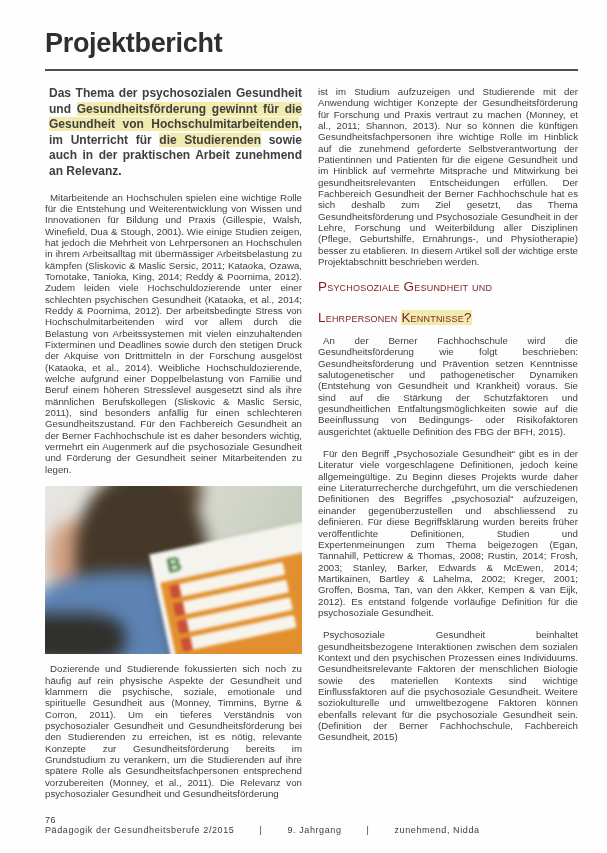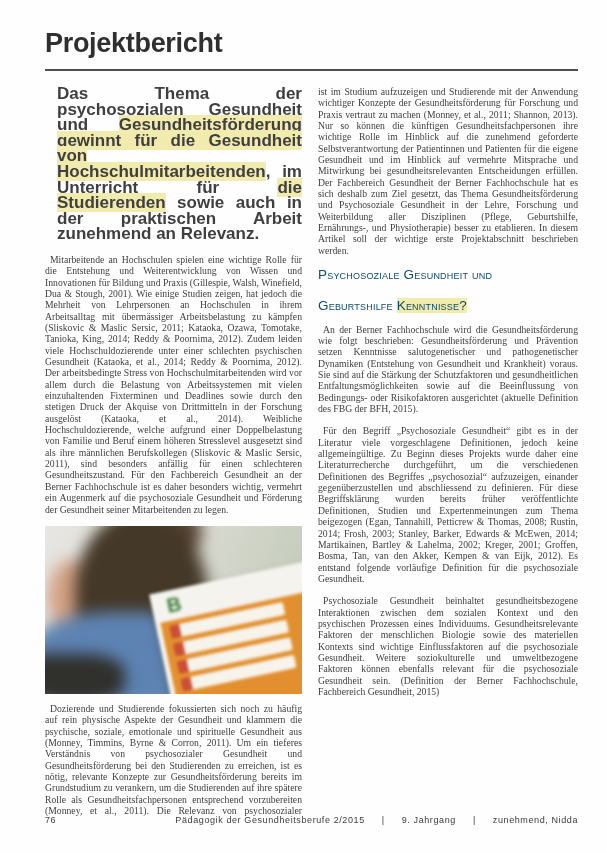--- a/index.html
+++ b/index.html
@@ -9,32 +9,31 @@
   }
   .article-title{
     position:absolute;left:45px;top:28px;width:533px;
     font-size:27px;font-weight:bold;color:#2f2f2f;letter-spacing:-0.3px;
   }
   .title-rule{position:absolute;left:45px;top:69px;width:533px;height:2px;background:#4e4e4e;}
   .col{position:absolute;top:86px;height:730px;overflow:hidden;}
   .col-left{left:45px;width:257px;}
   .col-right{left:318px;width:260px;}
   .lead{
-    font-size:17px;line-height:15.6px;font-weight:bold;color:#3f3f3f;
-    text-align:justify;margin:0 0 12px 12px;
+    font-size:12px;line-height:15.6px;font-weight:bold;color:#3f3f3f;
+    text-align:justify;margin:0 0 12px 4px;
   }
   .hl{background:#f1ebad;box-decoration-break:clone;-webkit-box-decoration-break:clone;}
   .body-text{
     font-size:9.7px;line-height:11.35px;text-align:justify;color:#3e3e3e;
     margin:0 0 11px 0;
-    font-family:Liberation Serif, serif;
   }
   .indent{text-indent:5px;}
   .section-heading{
-    font-variant:small-caps;font-size:13.5px;line-height:15.5px;color:#0c4a6e;
+    font-variant:small-caps;font-size:13.5px;line-height:15.5px;color:#7f1d1d;
     letter-spacing:0.2px;margin:3px 0 10px 0;font-weight:normal;
   }
   
   .figure{
     position:relative;width:257px;height:168px;margin:4px 0 9px 0;overflow:hidden;
     background:linear-gradient(115deg,#e7e6e2 0%,#dddcd6 40%,#cbd1c2 72%,#bec6b5 100%);
   }
   .blur-layer{position:absolute;left:-12px;top:-12px;right:-12px;bottom:-12px;filter:blur(7px);transform:scale(1.04);}
   .ph-skin{position:absolute;left:20px;top:48px;width:46px;height:70px;background:#d2a083;border-radius:50%;}
   .ph-hair{position:absolute;left:46px;top:2px;width:128px;height:168px;background:#443828;border-radius:46% 50% 42% 46%;}
@@ -53,23 +52,23 @@
     margin-left:10px;font-size:20px;font-weight:bold;color:#3f7d3a;
     font-family:"Liberation Sans",sans-serif;
   }
   .book-row{height:13px;background:#f7f4ec;margin:5px 34px 0 8px;border-radius:2px;
     border-left:10px solid #cc4f35;}
   .book-stripes{position:absolute;left:0;right:0;bottom:0;height:18px;
     background:linear-gradient(90deg,#6f9e6a 0 30%,#7aa0c0 30% 60%,#dcd9d0 60% 100%);}
   .footer{
     position:absolute;left:45px;top:815px;width:533px;
     display:flex;justify-content:space-between;align-items:baseline;
-    font-size:9px;letter-spacing:0.6px;color:#3c3c3c;
+    font-size:9px;letter-spacing:0.6px;color:#3c3c3c;flex-direction:column;
   }
-  .footer-right{display:flex;gap:8px;}
+  .footer-right{display:flex;gap:16px;}
   .footer-right span{white-space:pre;}
   .footer-sep{margin:0 9px;}
 </style>
 </head>
 <body>
 
 <div class="page">
 
   <div class="article-title">Projektbericht</div>
   <div class="title-rule"></div>
@@ -99,21 +98,21 @@
         <div class="book-stripes"></div>
       </div>
     </div>
 
     <p class="body-text indent">Dozierende und Studierende fokussierten sich noch zu häufig auf rein physische Aspekte der Gesundheit und klammern die psychische, soziale, emotionale und spirituelle Gesundheit aus (Monney, Timmins, Byrne &amp; Corron, 2011). Um ein tieferes Verständnis von psychosozialer Gesundheit und Gesundheitsförderung bei den Studierenden zu erreichen, ist es nötig, relevante Konzepte zur Gesundheitsförderung bereits im Grundstudium zu verankern, um die Studierenden auf ihre spätere Rolle als Gesundheitsfachpersonen entsprechend vorzubereiten (Monney, et al., 2011). Die Relevanz von psychosozialer Gesundheit und Gesundheitsförderung</p>
   </div>
 
   <div class="col col-right">
     <p class="body-text">ist im Studium aufzuzeigen und Studierende mit der Anwendung wichtiger Konzepte der Gesundheitsförderung für Forschung und Praxis vertraut zu machen (Monney, et al., 2011; Shannon, 2013). Nur so können die künftigen Gesundheitsfachpersonen ihre wichtige Rolle im Hinblick auf die zunehmend geforderte Selbstverantwortung der Patientinnen und Patienten für die eigene Gesundheit und im Hinblick auf vermehrte Mitsprache und Mitwirkung bei gesundheitsrelevanten Entscheidungen erfüllen. Der Fachbereich Gesundheit der Berner Fachhochschule hat es sich deshalb zum Ziel gesetzt, das Thema Gesundheitsförderung und Psychosoziale Gesundheit in der Lehre, Forschung und Weiterbildung aller Disziplinen (Pflege, Geburtshilfe, Ernährungs-, und Physiotherapie) besser zu etablieren. In diesem Artikel soll der wichtige erste Projektabschnitt beschrieben werden.</p>
 
-    <h2 class="section-heading"><span>Psychosoziale Gesundheit und</span><br><br><span>Geburtshilfe </span><span class="hl">Kenntnisse?</span></h2>
+    <h2 class="section-heading"><span>Psychosoziale Gesundheit und</span><br><br><span>Lehrpersonen </span><span class="hl">Kenntnisse?</span></h2>
 
     <p class="body-text indent">An der Berner Fachhochschule wird die Gesundheitsförderung wie folgt beschrieben: Gesundheitsförderung und Prävention setzen Kenntnisse salutogenetischer und pathogenetischer Dynamiken (Entstehung von Gesundheit und Krankheit) voraus. Sie sind auf die Stärkung der Schutzfaktoren und gesundheitlichen Entfaltungsmöglichkeiten sowie auf die Beeinflussung von Bedingungs- oder Risikofaktoren ausgerichtet (aktuelle Definition des FBG der BFH, 2015).</p>
     <p class="body-text indent">Für den Begriff „Psychosoziale Gesundheit“ gibt es in der Literatur viele vorgeschlagene Definitionen, jedoch keine allgemeingültige. Zu Beginn dieses Projekts wurde daher eine Literaturrecherche durchgeführt, um die verschiedenen Definitionen des Begriffes „psychosozial“ aufzuzeigen, einander gegenüberzustellen und abschliessend zu definieren. Für diese Begriffsklärung wurden bereits früher veröffentlichte Definitionen, Studien und Expertenmeinungen zum Thema beigezogen (Egan, Tannahill, Petticrew &amp; Thomas, 2008; Rustin, 2014; Frosh, 2003; Stanley, Barker, Edwards &amp; McEwen, 2014; Martikainen, Bartley &amp; Lahelma, 2002; Kreger, 2001; Groffen, Bosma, Tan, van den Akker, Kempen &amp; van Eijk, 2012). Es entstand folgende vorläufige Definition für die psychosoziale Gesundheit.</p>
     <p class="body-text indent">Psychosoziale Gesundheit beinhaltet gesundheitsbezogene Interaktionen zwischen dem sozialen Kontext und den psychischen Prozessen eines Individuums. Gesundheitsrelevante Faktoren der menschlichen Biologie sowie des materiellen Kontexts sind wichtige Einflussfaktoren auf die psychosoziale Gesundheit. Weitere soziokulturelle und umweltbezogene Faktoren können ebenfalls relevant für die psychosoziale Gesundheit sein. (Definition der Berner Fachhochschule, Fachbereich Gesundheit, 2015)</p>
   </div>
 
   <div class="footer">
     <span>76</span>
     <span class="footer-right">
         <span>Pädagogik der Gesundheitsberufe 2/2015</span>

